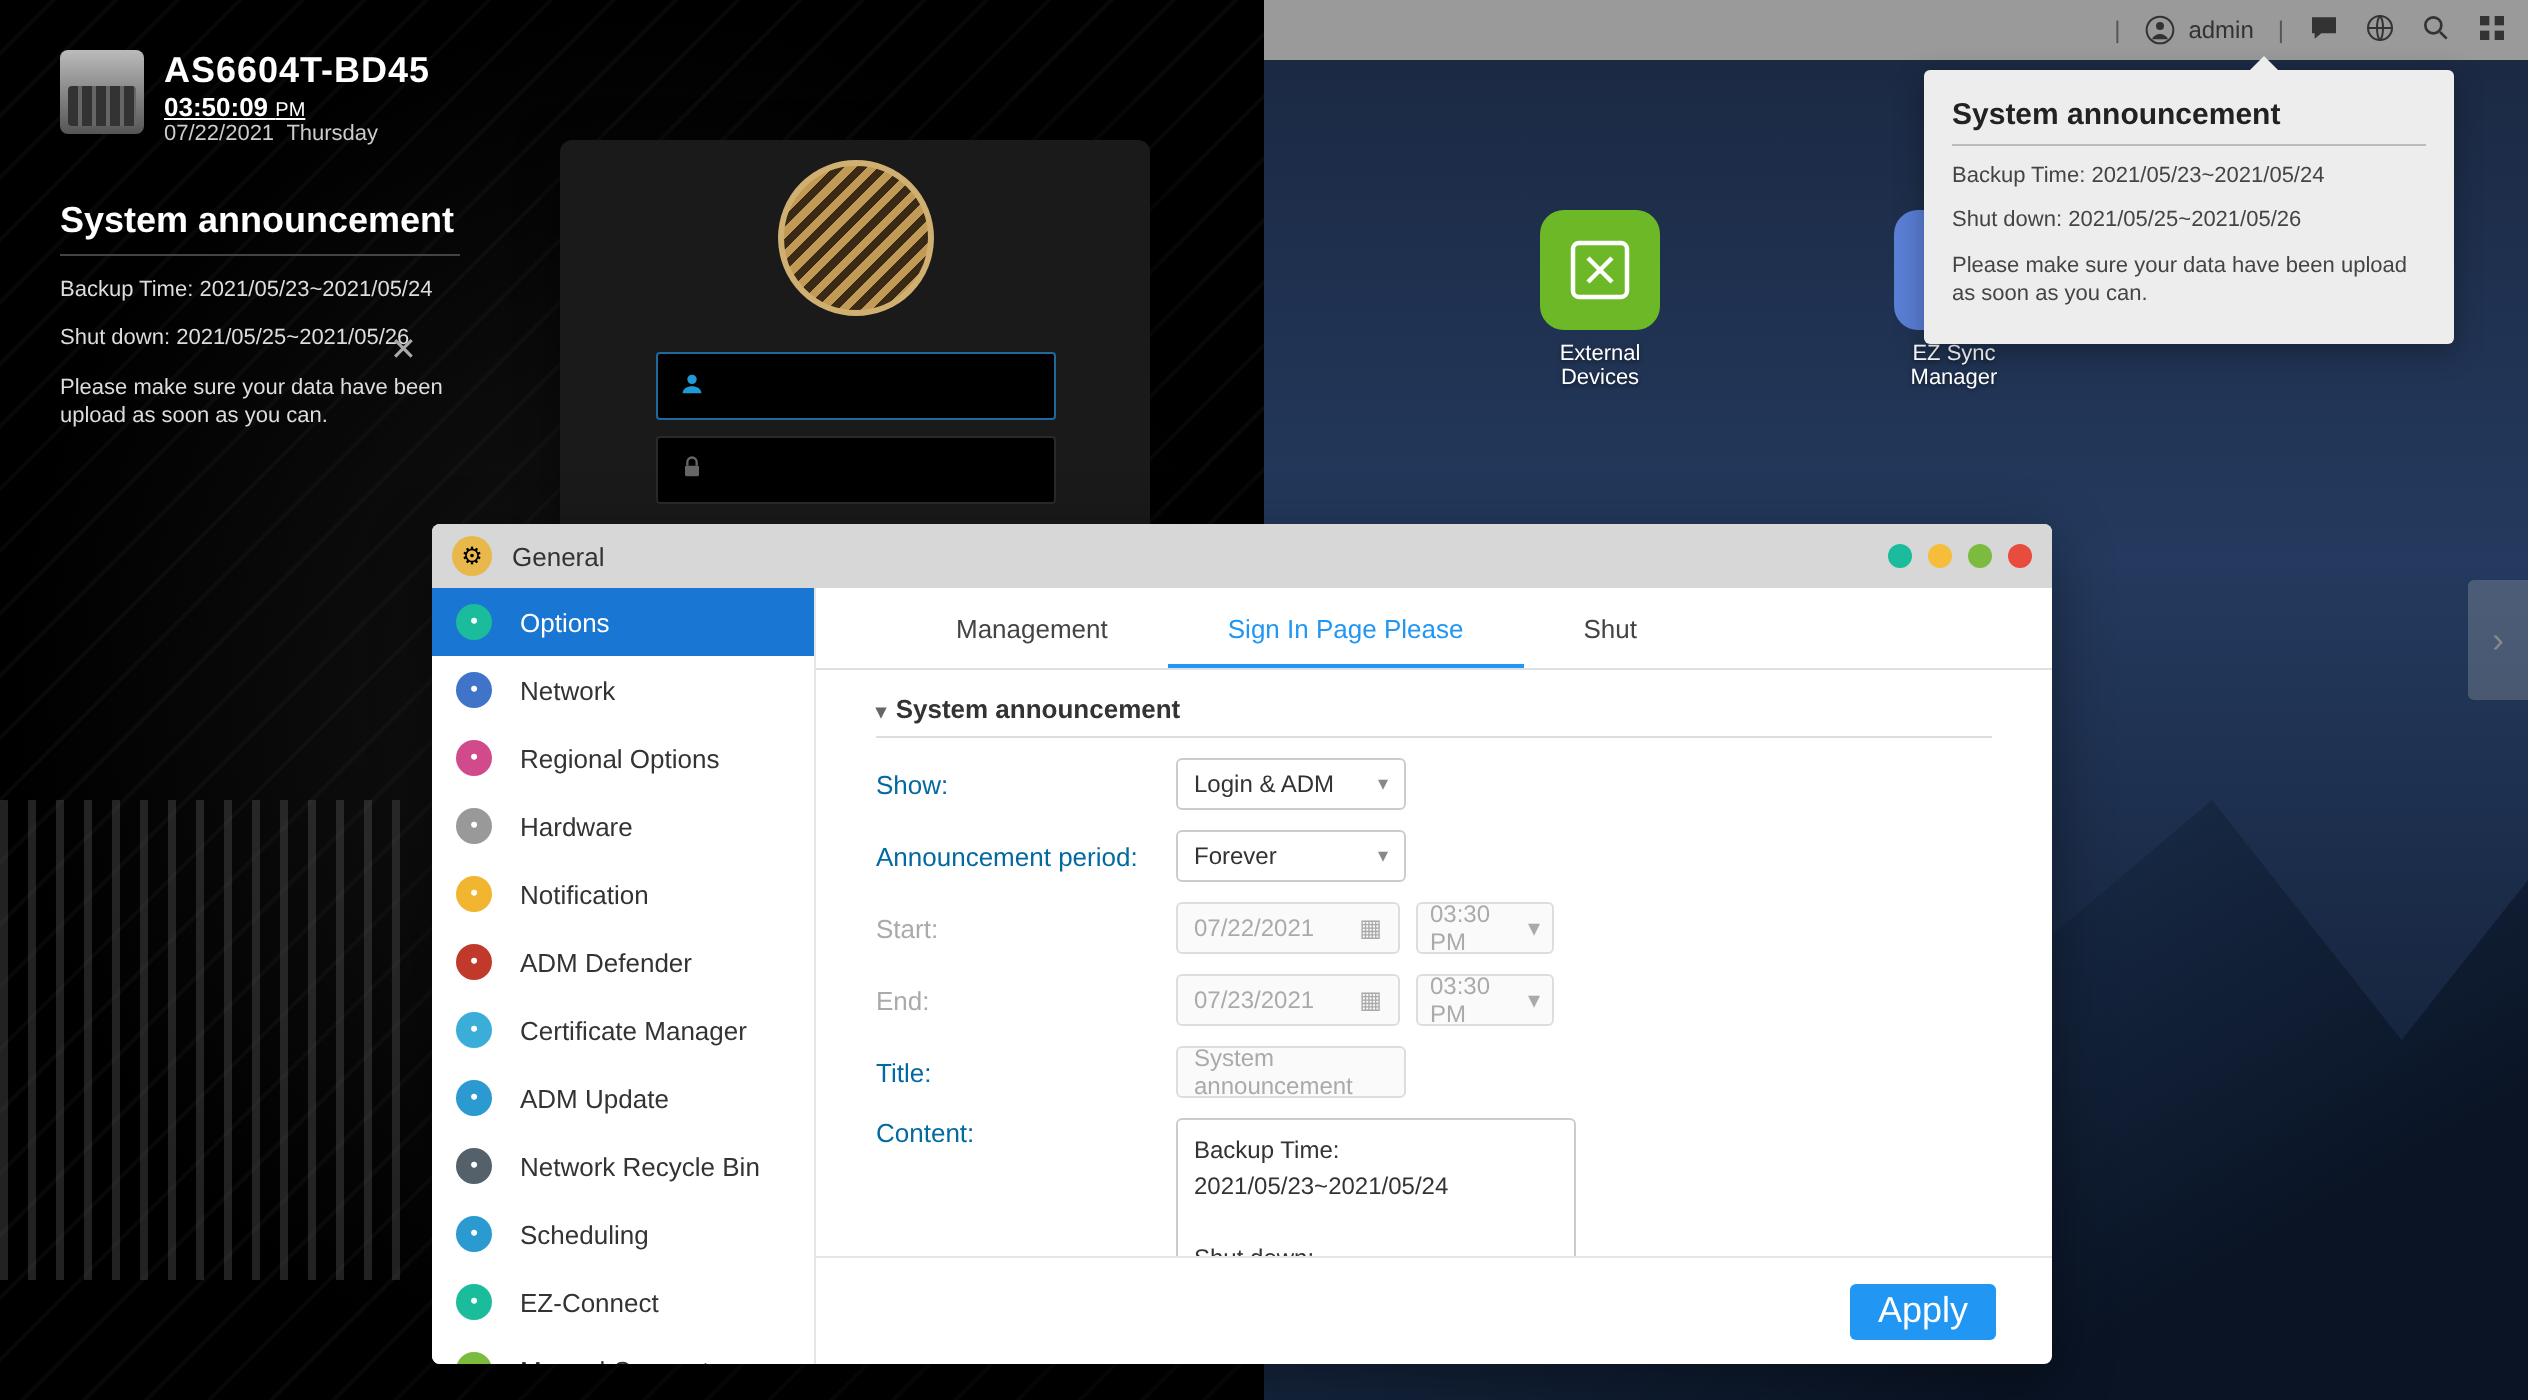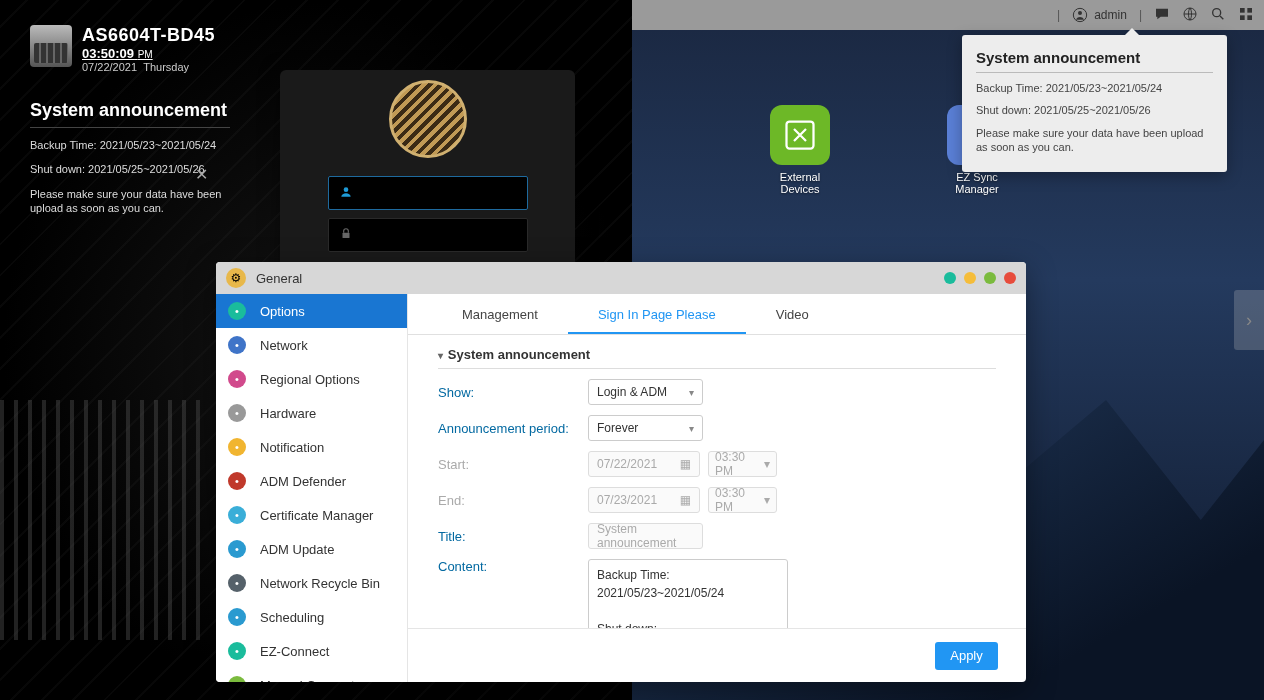--- a/index.html
+++ b/index.html
@@ -66,41 +66,41 @@
 
 .win-body { flex:1; display:flex; overflow:hidden; }
 .sidebar { width: 192px; background:#fff; border-right:1px solid #e5e5e5; overflow-y:auto; }
 .sidebar::-webkit-scrollbar { width:6px; }
 .sidebar::-webkit-scrollbar-thumb { background:#ccc; }
 .side-item { height:34px; display:flex; align-items:center; padding:0 12px; gap:14px; font-size:13px; color:#333; cursor:pointer; }
 .side-item.active { background:#1976d2; color:#fff; }
 .side-item .sic { width:18px; height:18px; display:flex; align-items:center; justify-content:center; border-radius:50%; font-size:11px; }
 
 .main-panel { flex:1; display:flex; flex-direction:column; }
-.tabs { display:flex; gap:0; padding: 0 24px; border-bottom:1px solid #e0e0e0; }
+.tabs { display:flex; gap:0; padding: 0 40px; border-bottom:1px solid #e0e0e0; }
 .tab { padding: 13px 30px 10px; font-size:13px; color:#444; cursor:pointer; border-bottom:2px solid transparent; }
 .tab.active { color:#2196f3; border-bottom-color:#2196f3; }
 
 .content { flex:1; padding: 12px 30px; overflow-y:auto; font-size:13px; color:#333; }
 .section-hdr { font-size:13px; font-weight:600; padding-bottom:6px; border-bottom:1px solid #ddd; margin-bottom:10px; }
 .section-hdr::before { content:'▾ '; font-size:10px; color:#666; margin-right:2px; }
 
 .form-row { display:flex; align-items:center; margin-bottom:10px; }
 .form-row label { width:150px; color:#0369a1; font-size:13px; }
 .form-row.disabled label { color:#aaa; }
 .select { width:115px; height:26px; background:#fff; border:1px solid #ccc; border-radius:3px; padding:0 8px; display:flex; align-items:center; justify-content:space-between; font-size:12px; cursor:pointer; }
 .select .caret { color:#888; font-size:10px; }
 .dateinp { width:112px; height:26px; border:1px solid #ddd; border-radius:3px; padding:0 8px; display:flex; align-items:center; justify-content:space-between; font-size:12px; color:#aaa; background:#fafafa; margin-right:8px; }
 .timeinp { width:69px; height:26px; border:1px solid #ddd; border-radius:3px; padding:0 6px; display:flex; align-items:center; justify-content:space-between; font-size:12px; color:#aaa; background:#fafafa; }
 .textinp { width:115px; height:26px; border:1px solid #ddd; border-radius:3px; padding:0 8px; display:flex; align-items:center; font-size:12px; color:#aaa; background:#fafafa; }
 .form-row.content-row { align-items:flex-start; }
 .content-box { width:200px; height:92px; border:1px solid #ccc; border-radius:3px; padding:6px 8px; font-size:12px; color:#333; line-height:1.5; overflow:hidden; position:relative; }
 
 .footer { height:54px; border-top:1px solid #e5e5e5; display:flex; align-items:center; justify-content:flex-end; padding:0 28px; }
-.apply-btn { width:63px; height:28px; background:#2196f3; color:#fff; border:none; border-radius:3px; font-size:13px; cursor:pointer; }
+.apply-btn { width:73px; height:28px; background:#2196f3; color:#fff; border:none; border-radius:3px; font-size:18px; cursor:pointer; }
 </style>
 </head>
 <body>
 
 <div class="left-panel">
   <div class="diagonal-lines"></div>
   <div class="left-bottom-pattern"></div>
 
   <div class="device-header">
     <div class="nas-icon"></div>
@@ -266,21 +266,21 @@
         </div>
         <div class="side-item">
           <span class="sic" style="background: rgb(123, 187, 62); color: rgb(255, 255, 255);">•</span>
           <span>Manual Connect</span>
         </div>
       </div>
     <div class="main-panel">
       <div class="tabs" id="tabs">
           <div class="tab">Management</div>
           <div class="tab active">Sign In Page Please</div>
-          <div class="tab">Video</div>
+          <div class="tab">Shut</div>
         </div>
       <div class="content">
         <div class="section-hdr">System announcement</div>
 
         <div class="form-row">
           <label>Show:</label>
           <div class="select">
               <span>Login &amp; ADM</span>
               <span class="caret">▾</span>
             </div>

